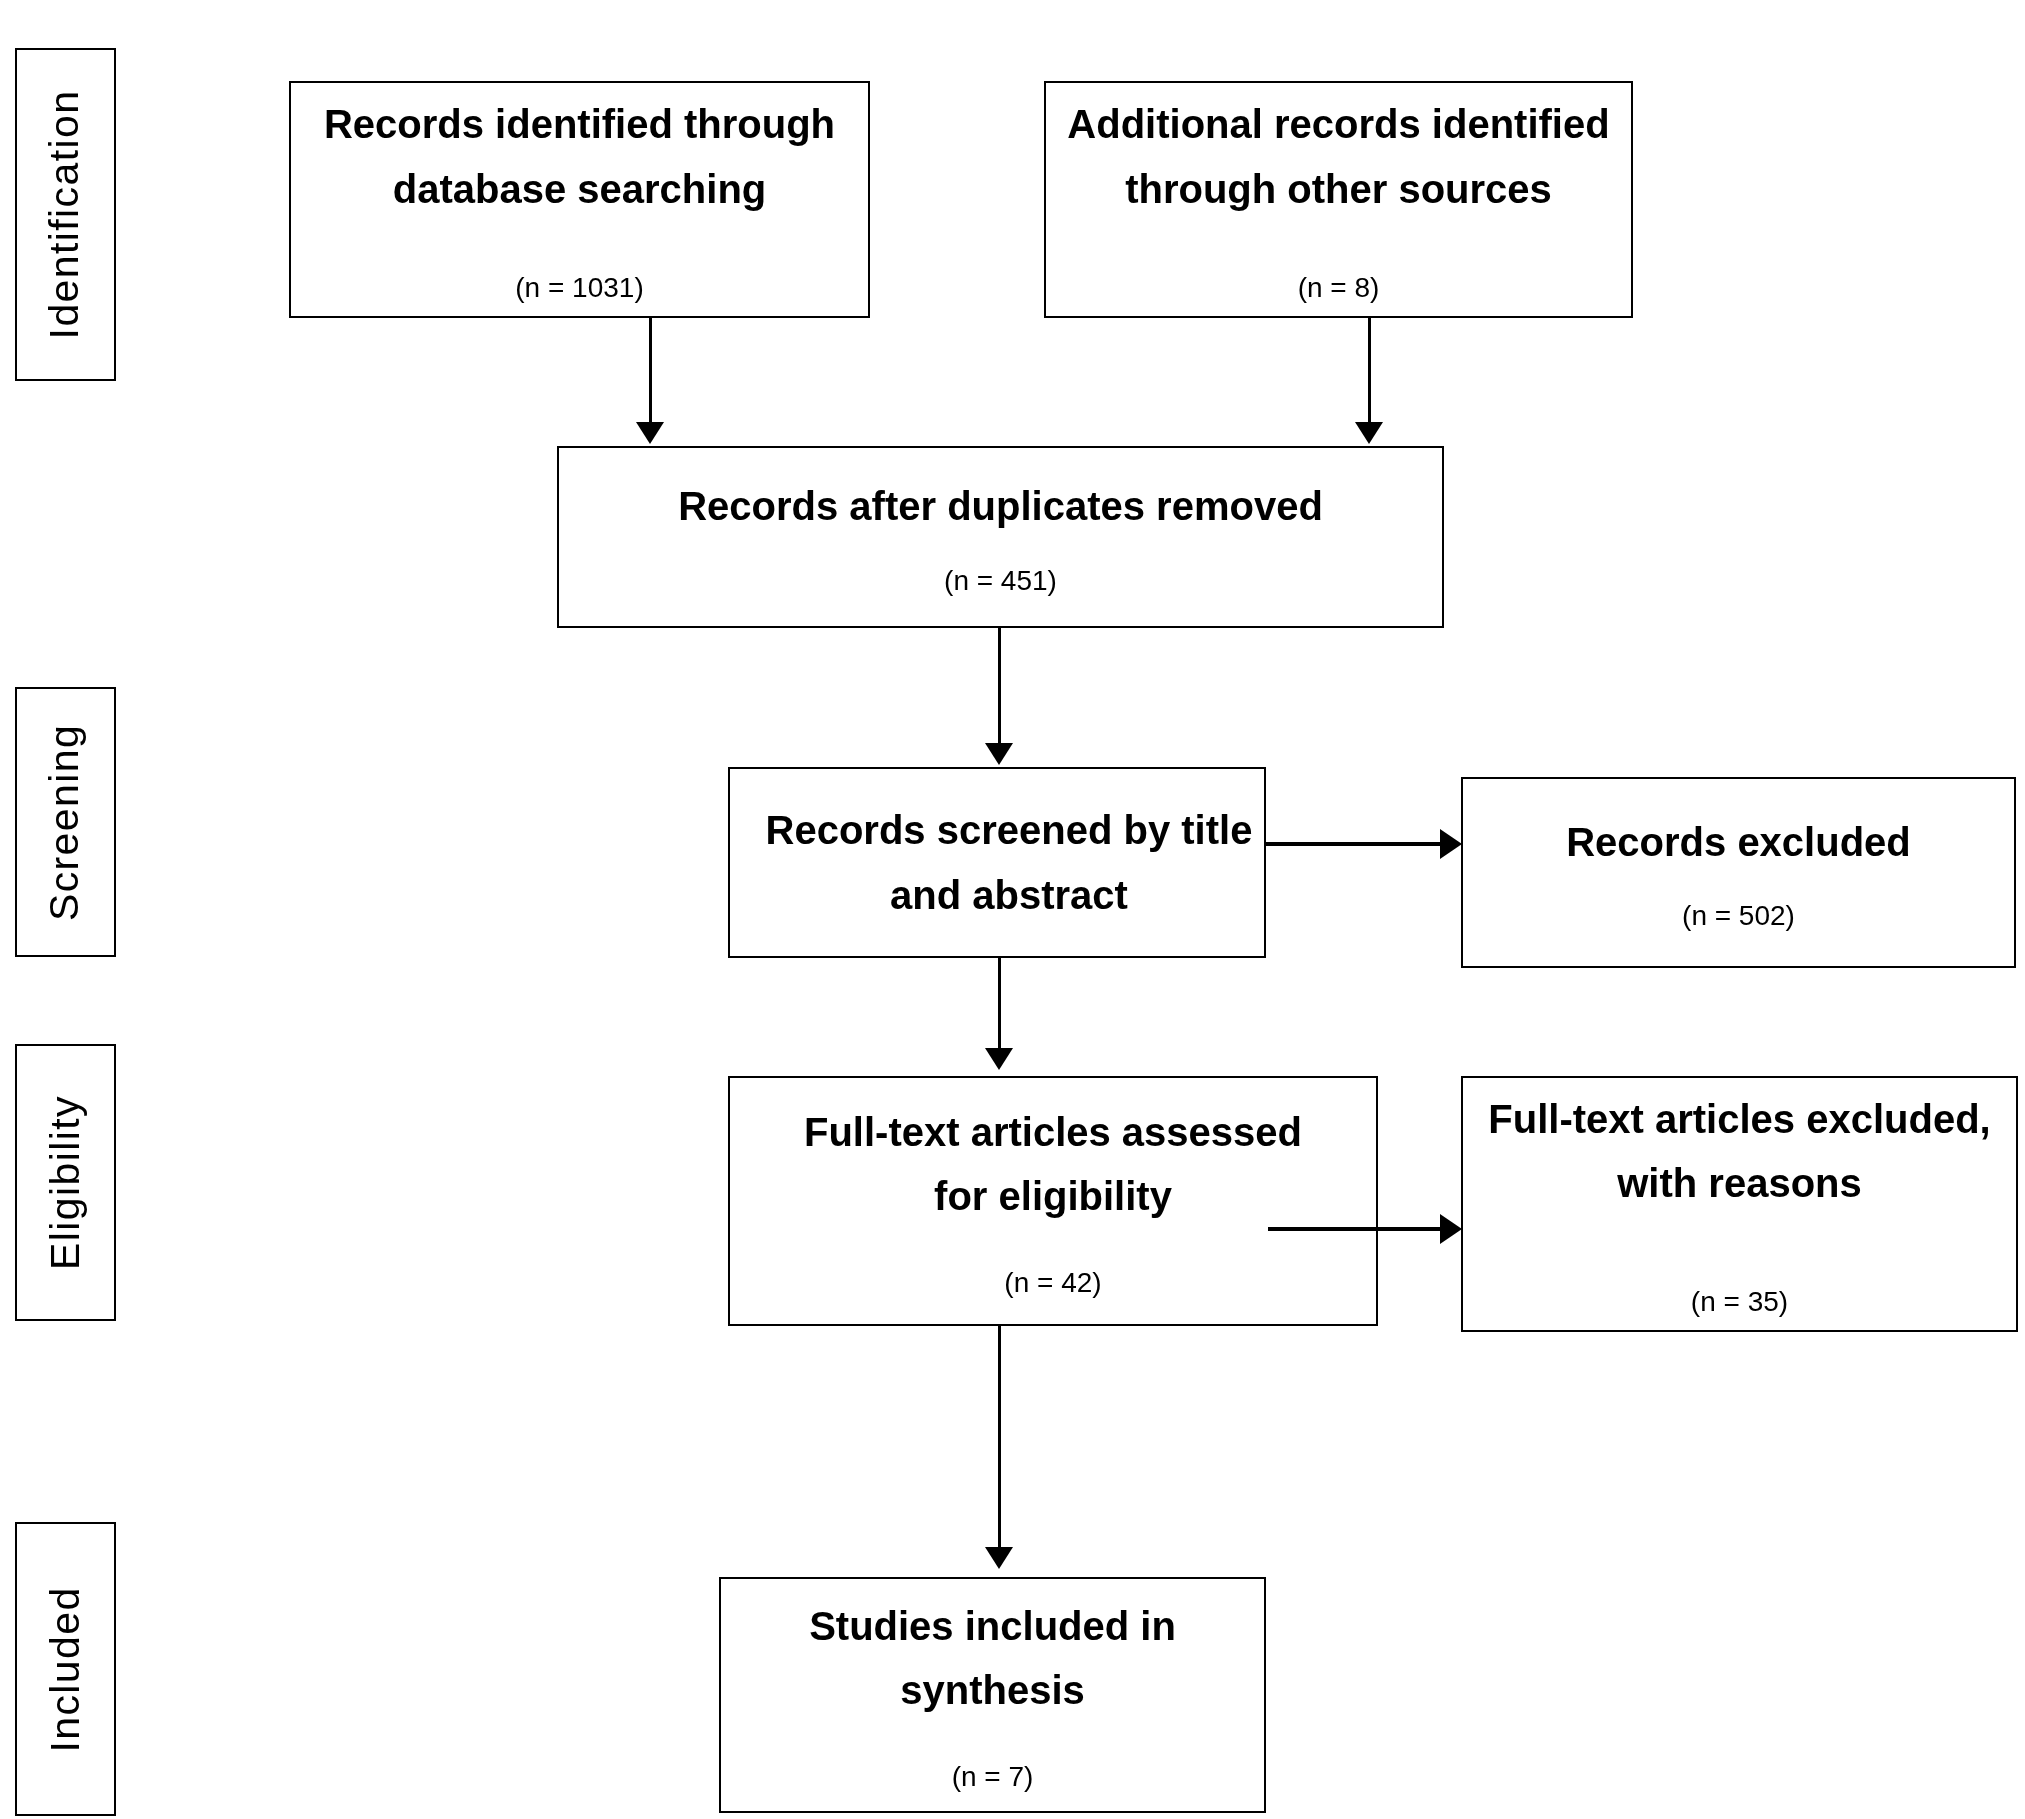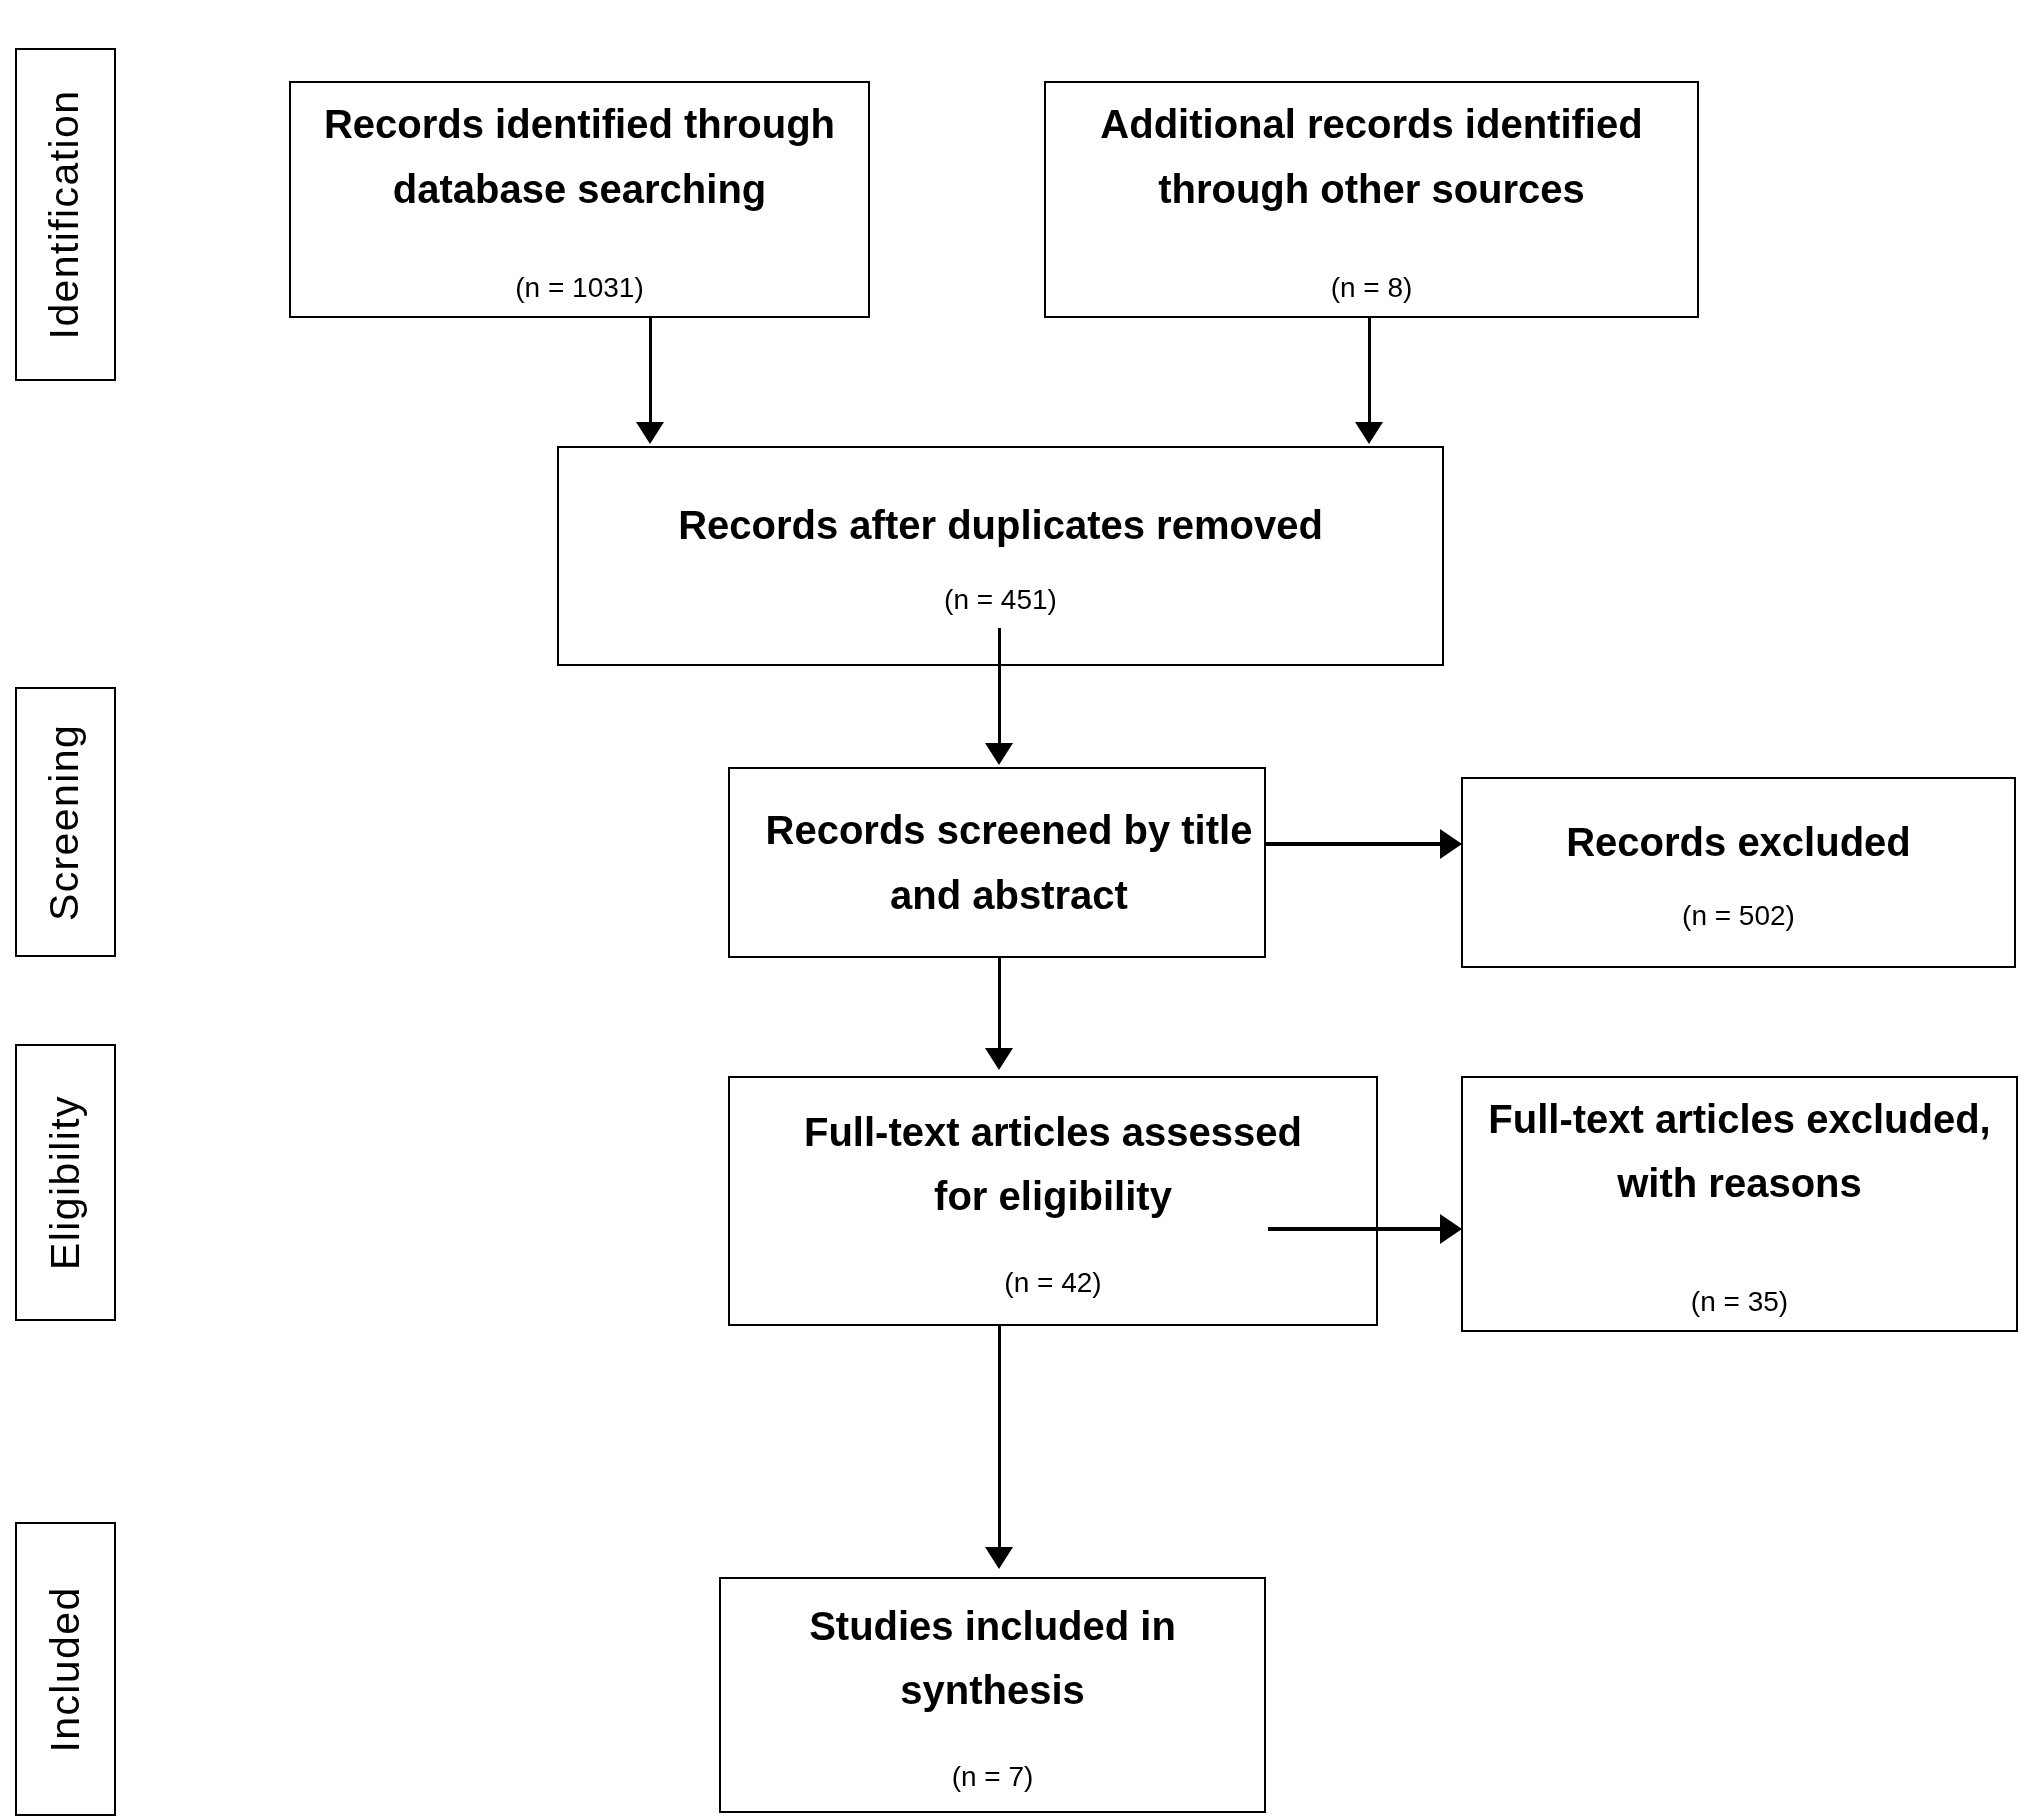--- a/index.html
+++ b/index.html
@@ -109,34 +109,34 @@
     <span class="stage-label">Included</span>
   </div>
 
   <div class="flow-box" style="left:289px; top:81px; width:581px; height:237px;">
     <span class="flow-text">Records identified through
 database searching</span>
     <div class="gap-lg"></div>
     <span class="flow-count">(n = 1031)</span>
   </div>
 
-  <div class="flow-box" style="left:1044px; top:81px; width:655px; height:237px;">
+  <div class="flow-box" style="left:1044px; top:81px; width:589px; height:237px;">
     <span class="flow-text">Additional records identified
 through other sources</span>
     <div class="gap-lg"></div>
     <span class="flow-count">(n = 8)</span>
   </div>
 
   <div class="vline" style="left:649px; top:318px; height:107px;"></div>
   <div class="arrow-down" style="left:636px; top:422px;"></div>
 
   <div class="vline" style="left:1368px; top:318px; height:107px;"></div>
   <div class="arrow-down" style="left:1355px; top:422px;"></div>
 
-  <div class="flow-box" style="left:557px; top:446px; width:887px; height:220px;">
+  <div class="flow-box" style="left:557px; top:446px; width:887px; height:182px;">
     <span class="flow-text">Records after duplicates removed</span>
     <div class="gap-sm"></div>
     <span class="flow-count">(n = 451)</span>
   </div>
 
   <div class="vline" style="left:998px; top:628px; height:117px;"></div>
   <div class="arrow-down" style="left:985px; top:743px;"></div>
 
   <div class="flow-box" style="left:728px; top:767px; width:538px; height:191px;align-items:flex-end;">
     <span class="flow-text">Records screened by title

